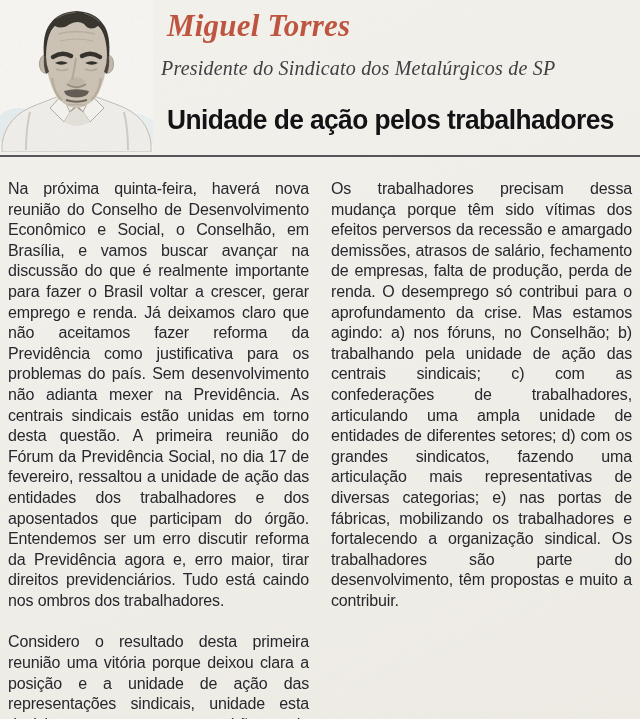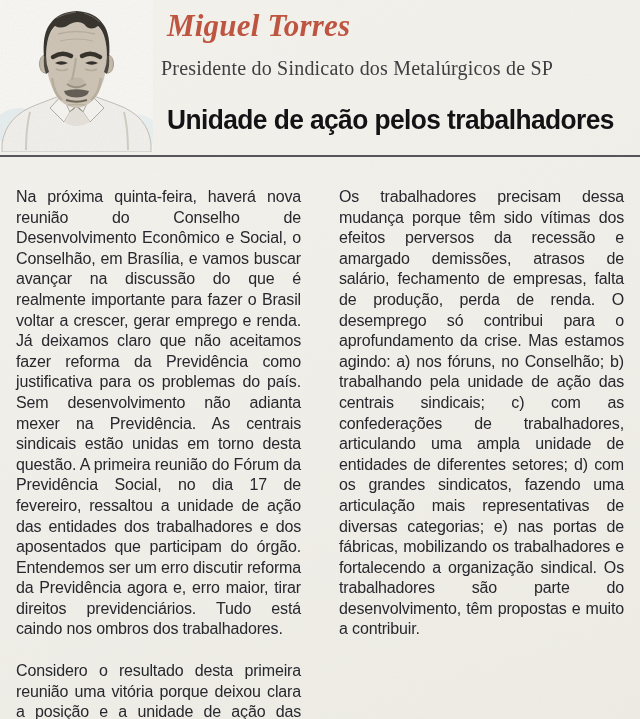--- a/index.html
+++ b/index.html
@@ -39,20 +39,21 @@
     font-style: italic;
     font-weight: 700;
     font-size: 31px;
     line-height: 36px;
     color: #bf5540;
     letter-spacing: 0.2px;
   }
   .author-role {
     margin: 0 0 25px 0;
     font-family: "Liberation Serif", serif;
+    font-style: italic;
     font-weight: 400;
     font-size: 20px;
     line-height: 24px;
     color: #3f3e41;
     letter-spacing: 0.2px;
     margin-left: -6px;
   }
   .headline {
     margin: 0;
     font-size: 28px;
@@ -65,21 +66,21 @@
     white-space: nowrap;
   }
   
   .body-columns {
     display: flex;
     gap: 22px;
     padding: 22px 7px 0 8px;
   }
   .col { width: 301px; min-width: 0; }
   .body-par {
-    margin: 8px;
+    margin: 0;
     font-size: 16px;
     line-height: 20.6px;
     letter-spacing: -0.15px;
     color: #27272e;
     text-align: justify;
     hyphens: auto;
     -webkit-hyphens: auto;
     overflow-wrap: break-word;
   }
   .body-par + .body-par { margin-top: 21px; }

